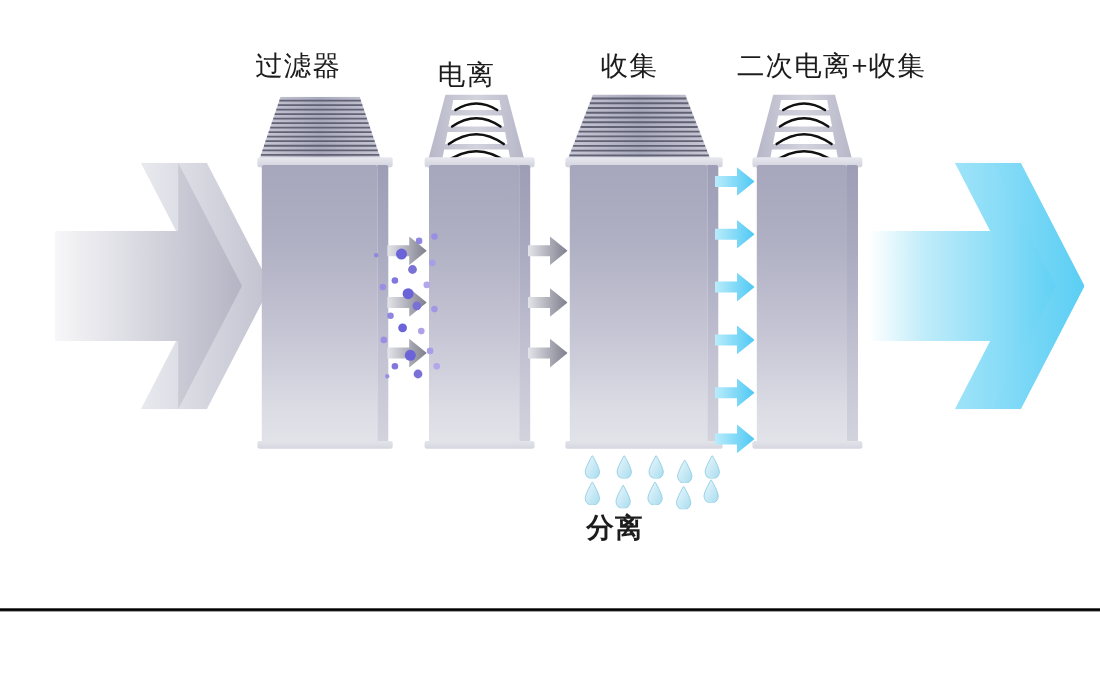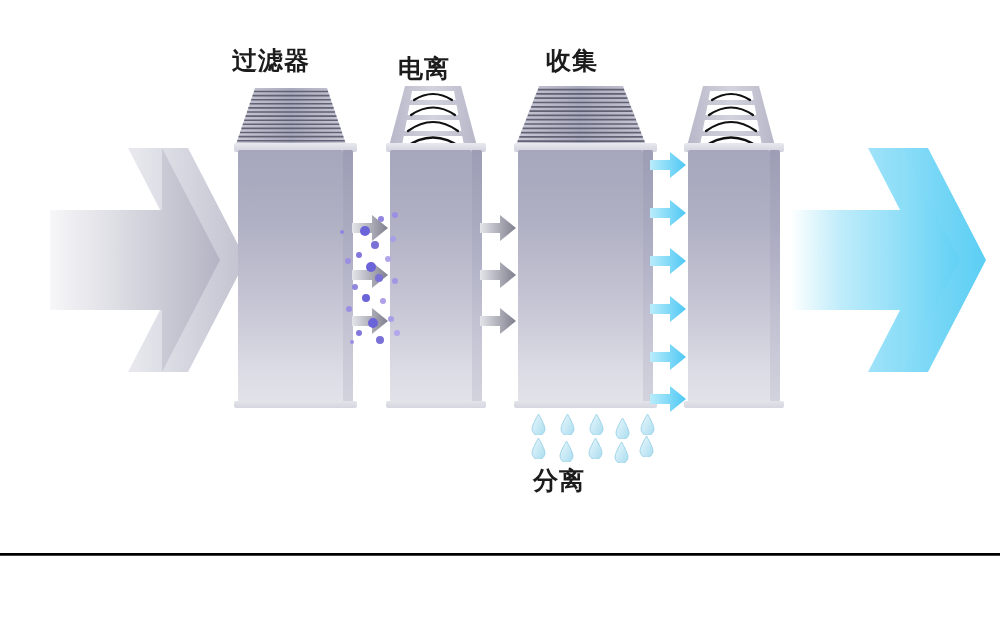--- a/index.html
+++ b/index.html
@@ -1,21 +1,21 @@
 <!DOCTYPE html>
 <html><head>
 <meta charset="utf-8">
 <style>
   html,body{margin:0;padding:0;background:#ffffff;}
   body{width:1000px;height:621px;overflow:hidden;font-family:"Liberation Sans","DejaVu Sans",sans-serif;}
   #stage{position:relative;width:1000px;height:621px;background:#fff;}
 
   
   .top-label{
-    position:absolute;font-size:25px;font-weight:700;color:#1c1c1c;
+    position:absolute;font-size:25px;font-weight:400;color:#1c1c1c;
     white-space:nowrap;letter-spacing:1px;line-height:1;
   }
   .bottom-label{
     position:absolute;font-size:25px;font-weight:700;color:#1c1c1c;
     white-space:nowrap;letter-spacing:1px;line-height:1;
   }
 
   
   .unit{position:absolute;}
   .unit-body{
@@ -65,20 +65,21 @@
   }
 </style>
 </head>
 <body>
 
 <div id="stage">
 
   <div class="top-label" style="left:232px;top:48px;">过滤器</div>
   <div class="top-label" style="left:398px;top:56px;">电离</div>
   <div class="top-label" style="left:546px;top:48px;">收集</div>
+  <div class="top-label" style="left:670px;top:48px;">二次电离+收集</div>
 
   <div class="bottom-label" style="left:533px;top:468px;">分离</div>
 
   <div class="big-arrow" style="left:50px;top:148px;">
     <svg width="196" height="224" viewBox="0 0 196 224">
       <defs>
         <linearGradient id="gGray" x1="0" y1="0" x2="1" y2="0">
           <stop offset="0%" stop-color="#f7f7f9"></stop>
           <stop offset="45%" stop-color="#d9d9e1"></stop>
           <stop offset="100%" stop-color="#b4b4c4"></stop>

